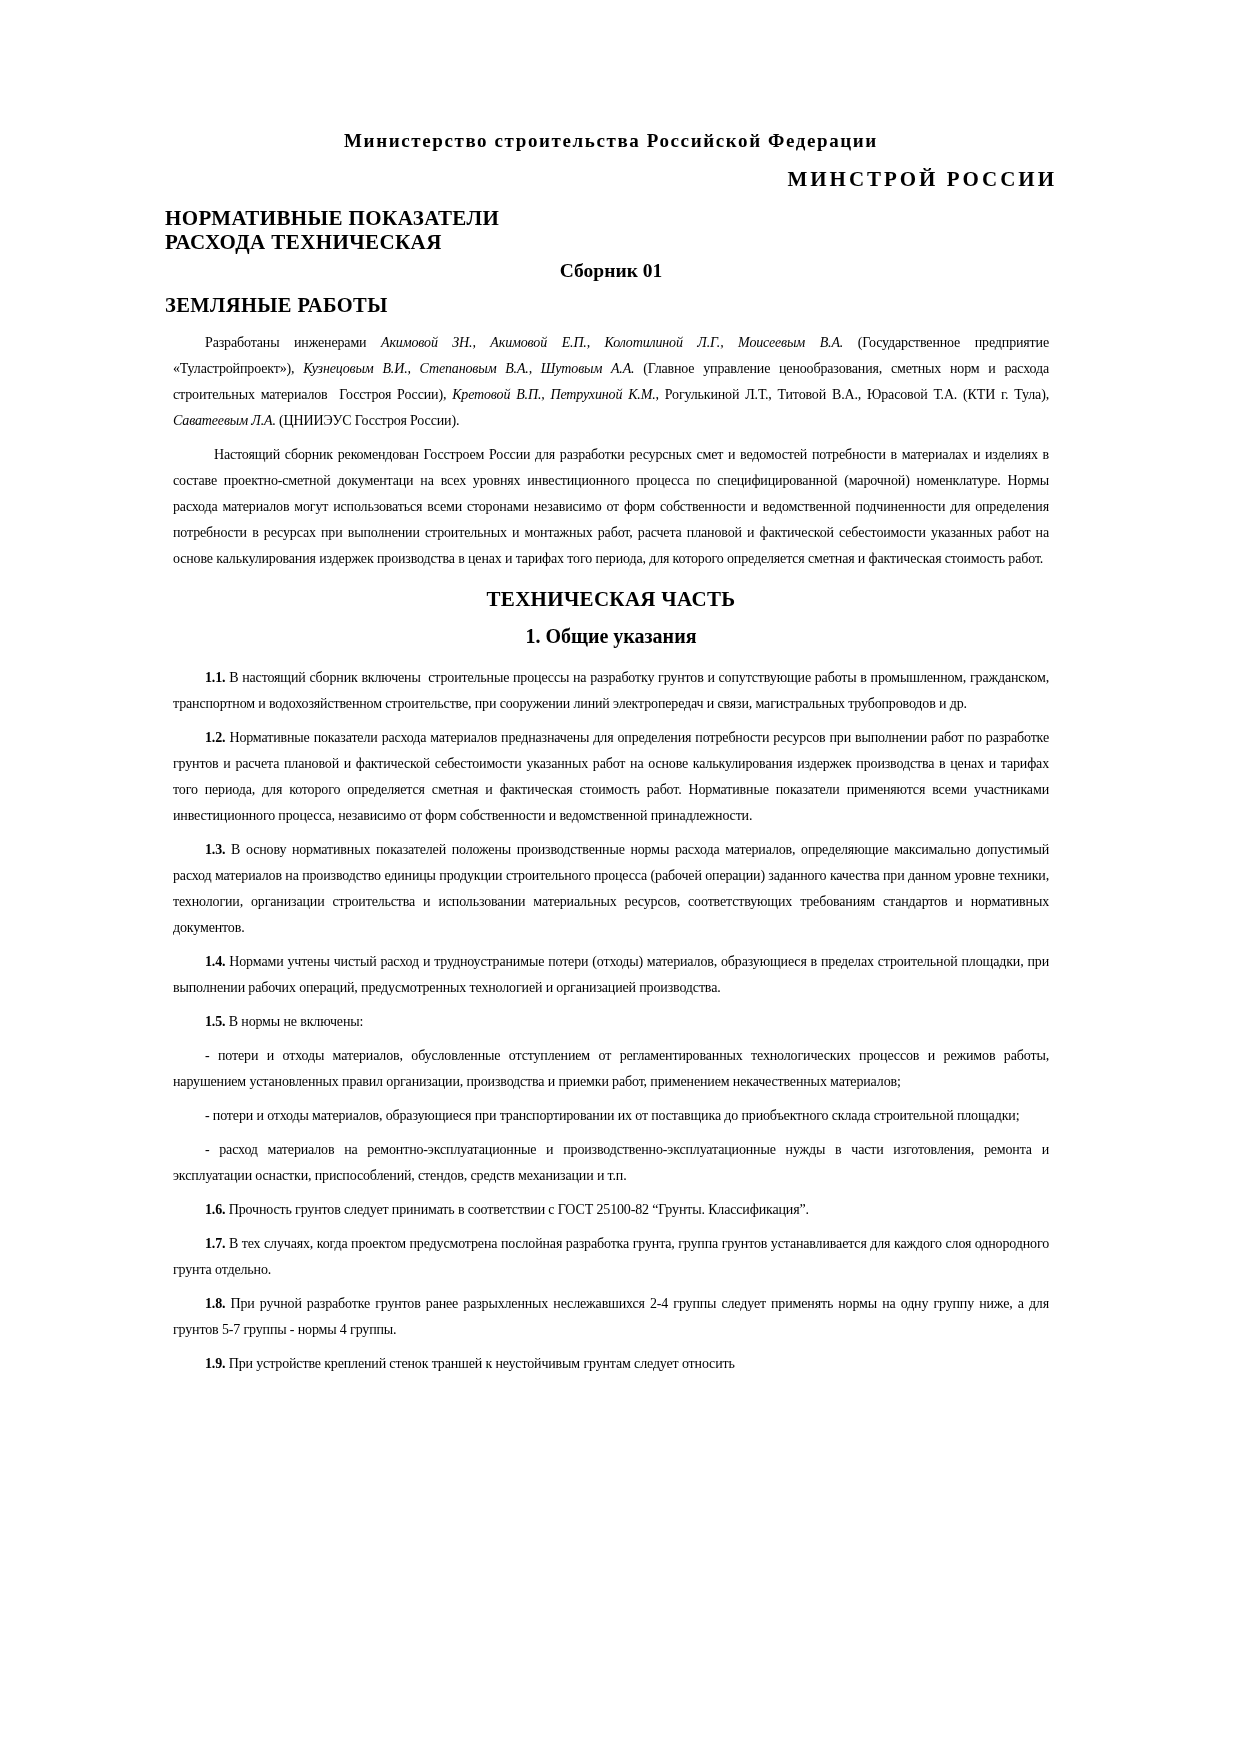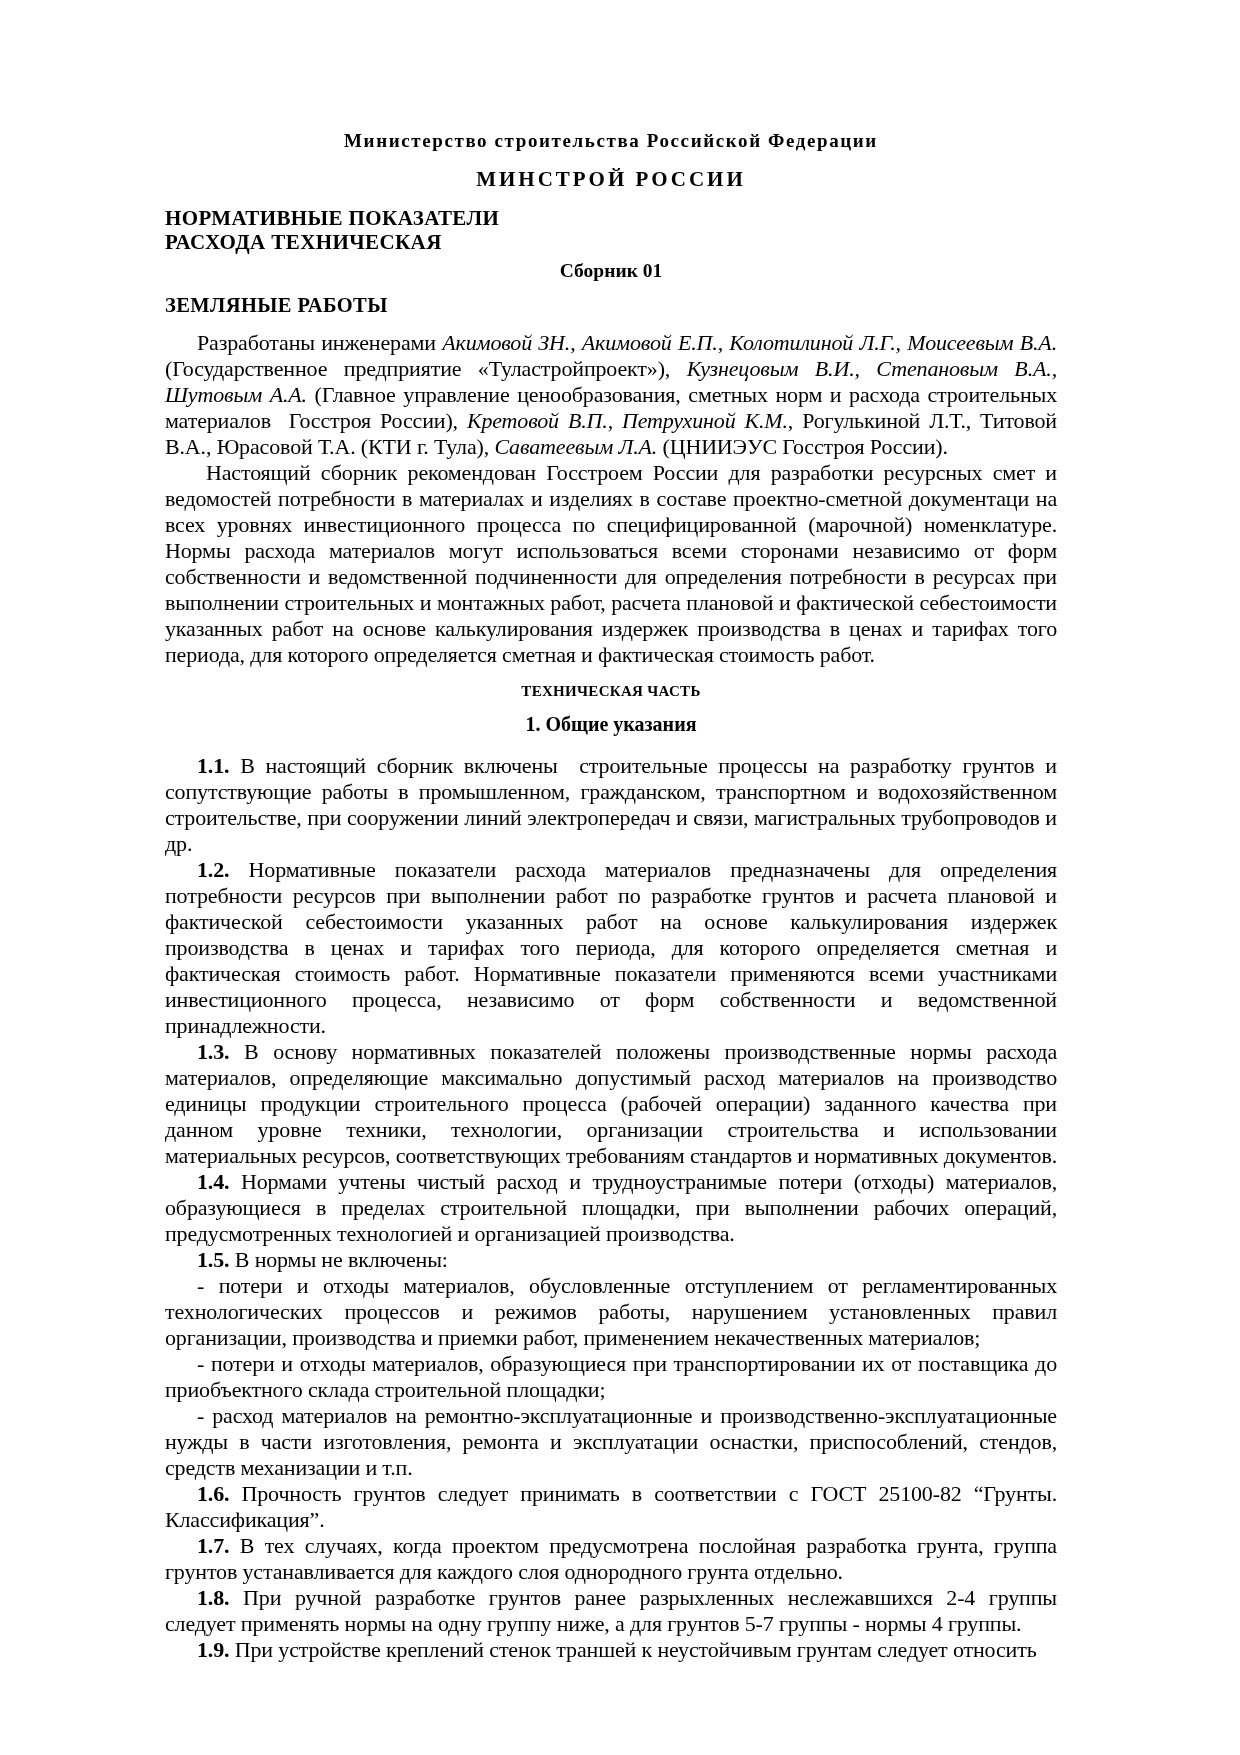--- a/index.html
+++ b/index.html
@@ -18,21 +18,21 @@
   }
   .h-ministry {
     margin: 0 0 15px 0;
     text-align: center;
     font-weight: 700;
     font-size: 19px;
     letter-spacing: 1.6px;
   }
   .h-agency {
     margin: 0 0 14px 0;
-    text-align: center;
+    text-align: right;
     font-weight: 700;
     font-size: 21px;
     letter-spacing: 3px;
   }
   .h-title {
     margin: 0 0 6px 0;
     text-align: left;
     font-weight: 700;
     font-size: 21px;
     line-height: 24px;
@@ -45,35 +45,35 @@
     font-size: 19.5px;
   }
   .h-subject {
     margin: 0 0 13px 0;
     text-align: left;
     font-weight: 700;
     font-size: 20.5px;
     letter-spacing: 0.4px;
   }
   .para {
-    margin: 0;
-    font-size: 22px;
+    margin: 8px;
+    font-size: 14px;
     line-height: 26px;
     letter-spacing: -0.15px;
     text-align: justify;
     text-indent: 32px;
   }
   .para .it { font-style: italic; }
   .para b { font-weight: 700; }
   .intro { text-indent: 41px; }
   .sec-title {
     margin: 15px 0 13px 0;
     text-align: center;
     font-weight: 700;
-    font-size: 15px;
+    font-size: 21px;
     letter-spacing: 0.3px;
   }
   .subsec-title {
     margin: 0 0 17px 0;
     text-align: center;
     font-weight: 700;
     font-size: 20px;
   }
 </style>
 </head>

